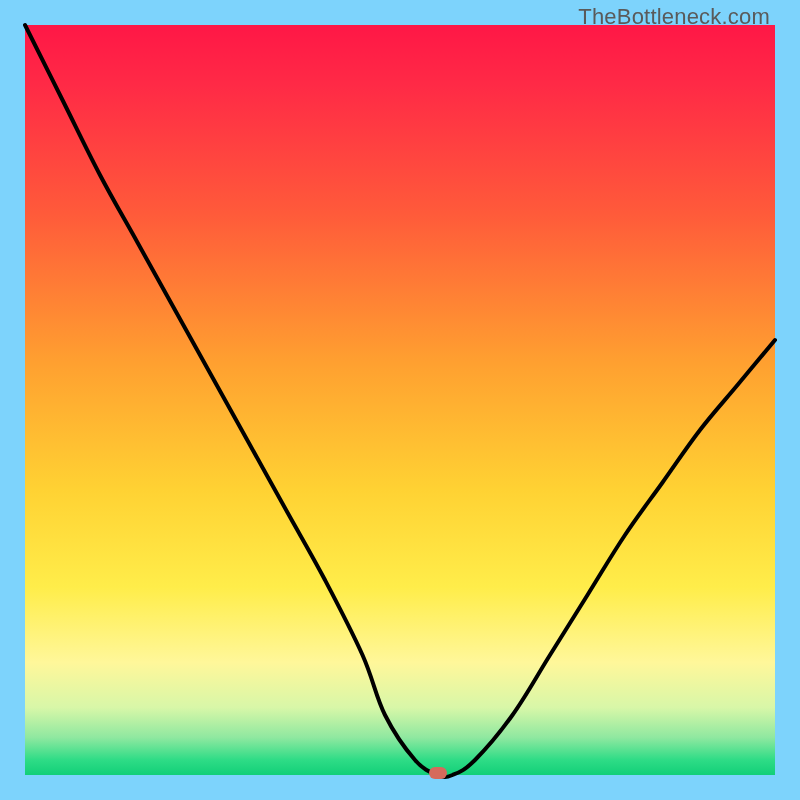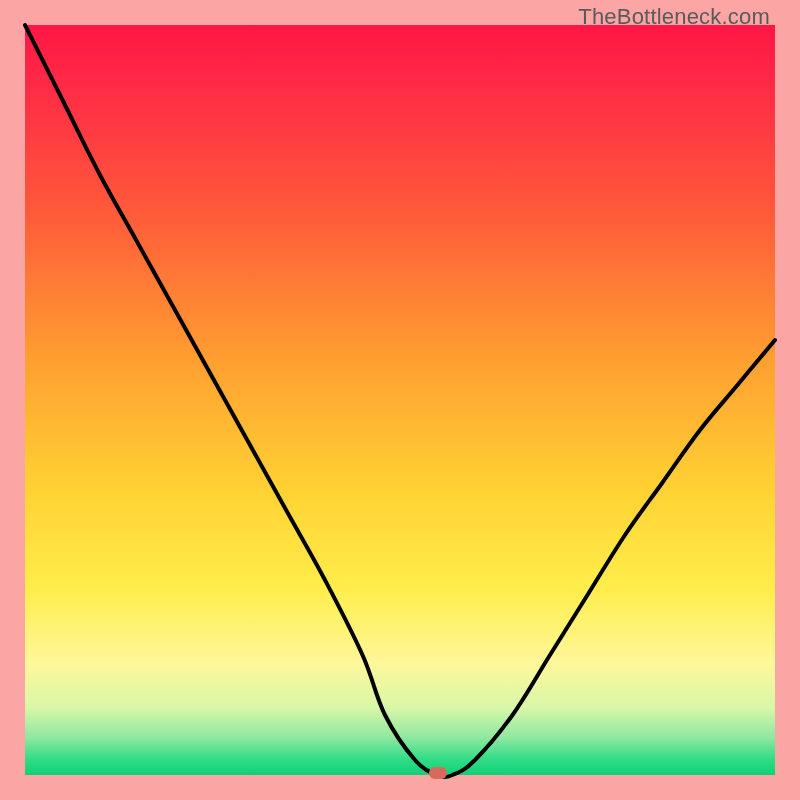--- a/index.html
+++ b/index.html
@@ -10,21 +10,21 @@
     background: #000;
     overflow: hidden;
     font-family: Arial, Helvetica, sans-serif;
   }
   .frame {
     position: absolute;
     left: 0;
     top: 0;
     width: 800px;
     height: 800px;
-    background: #fca5a5;
+    background: #7dd3fc;
   }
   .plot {
     position: absolute;
     left: 25px;
     top: 25px;
     width: 750px;
     height: 750px;
     
     background: linear-gradient(
       to bottom,

